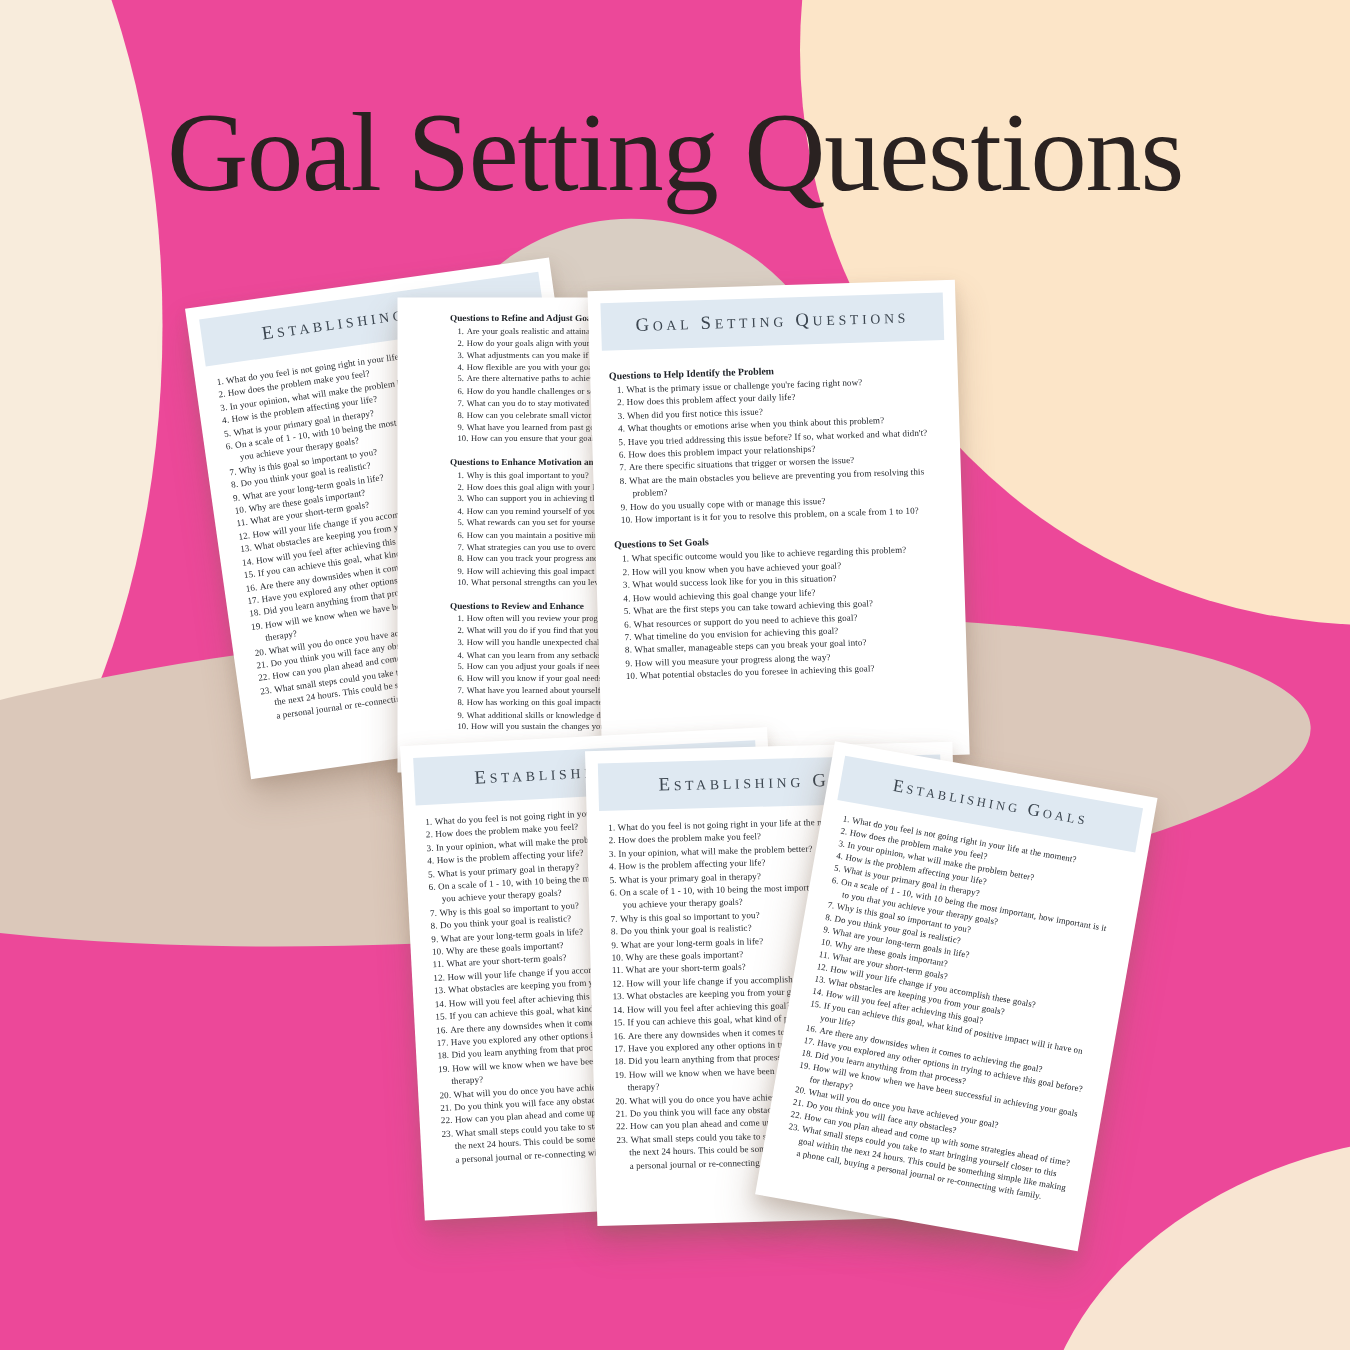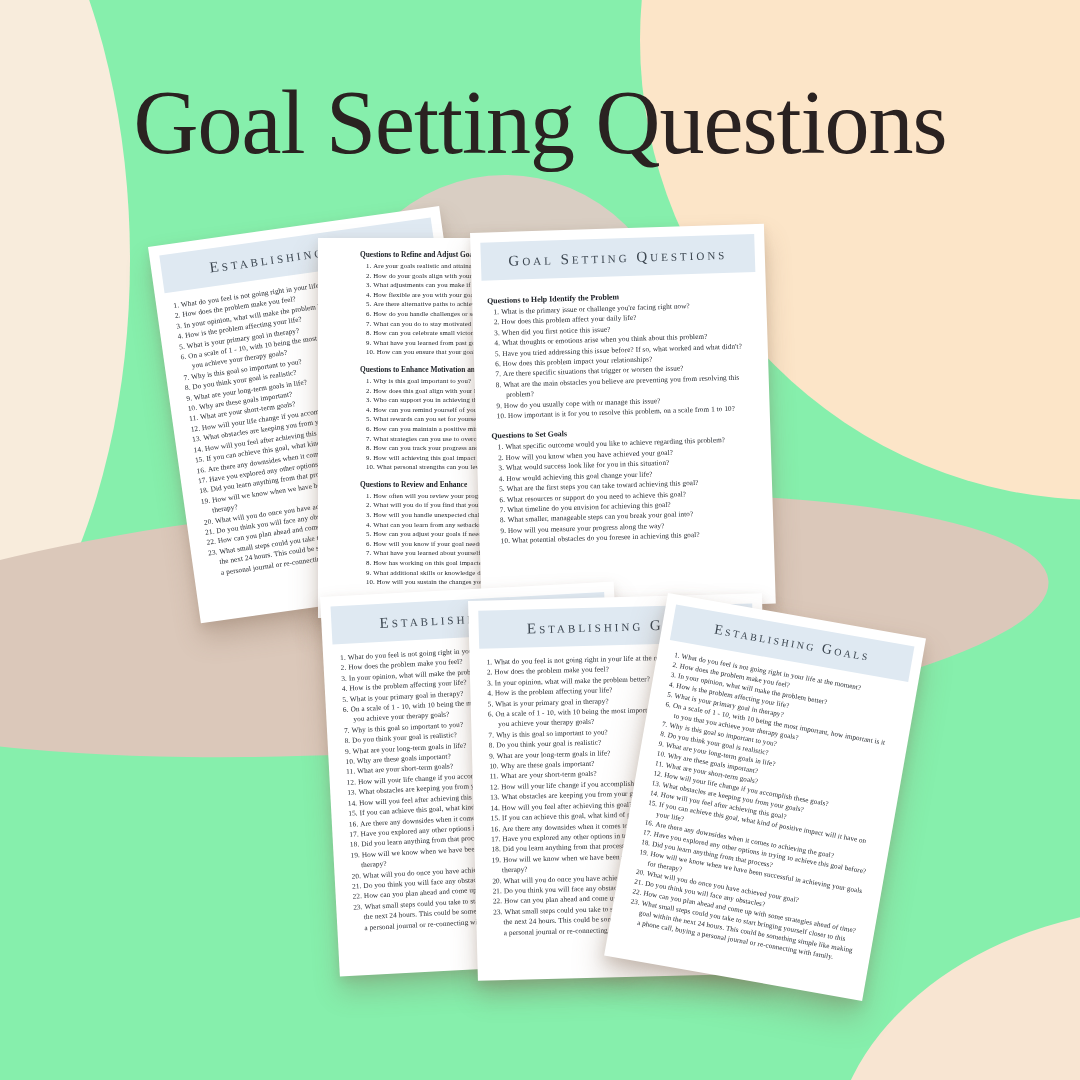--- a/index.html
+++ b/index.html
@@ -1,18 +1,18 @@
 <!DOCTYPE html>
 <html><head>
 <meta charset="utf-8">
 <style>
   html,body{margin:0;padding:0;background:#fcf1e2;}
   .canvas{
     position:relative;width:1080px;height:1080px;overflow:hidden;
-    background:#86efac;font-family:"Liberation Serif",serif;
+    background:#ec4899;font-family:"Liberation Serif",serif;
   }
   
   .blob{position:absolute;border-radius:50%;}
   .blob-left{left:-430px;top:-240px;width:560px;height:1000px;background:#f8ecdc;}
   .blob-peach-top{left:640px;top:-420px;width:920px;height:920px;background:#fce5c8;}
   .blob-gray-arc{left:335px;top:175px;width:340px;height:340px;background:#d9cec3;}
   .blob-tan-mid{left:-210px;top:500px;width:1260px;height:250px;background:#dbc8ba;transform:rotate(-4deg);}
   .blob-peach-br{left:830px;top:910px;width:620px;height:460px;background:#f8e5d2;transform:rotate(-9deg);}
 
   .main-title{

